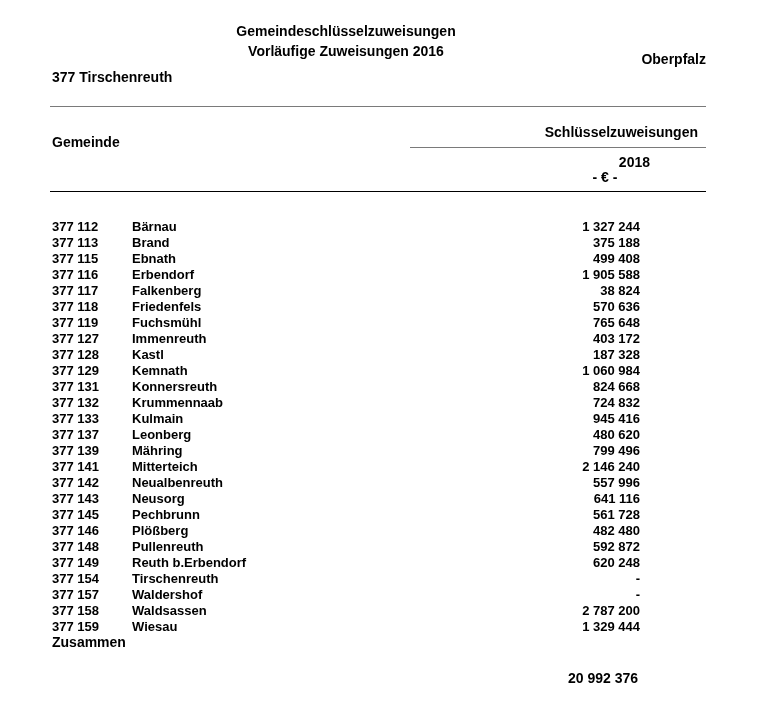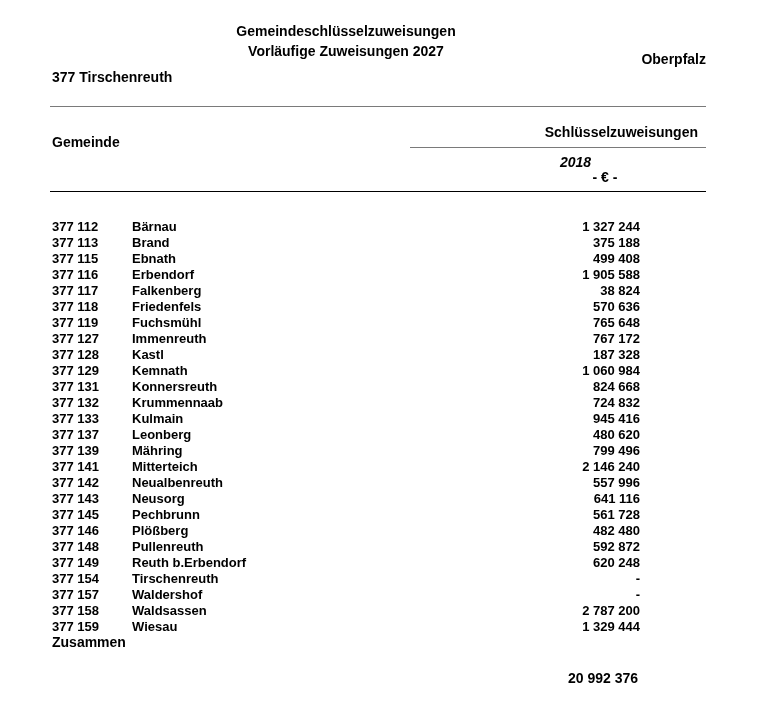--- a/index.html
+++ b/index.html
@@ -11,31 +11,31 @@
   .rows { position: absolute; left: 52px; top: 219px; width: 588px; }
   .row { position: relative; height: 16px; line-height: 16px; font-size: 13px; }
   .row .code { position: absolute; left: 0; }
   .row .name { position: absolute; left: 80px; }
   .row .val { position: absolute; right: 0; }
 </style>
 </head>
 <body>
 
 <div class="abs title" style="top:23px;">Gemeindeschlüsselzuweisungen</div>
-<div class="abs title" style="top:43px;">Vorläufige Zuweisungen 2027</div>
+<div class="abs title" style="top:43px;">Vorläufige Zuweisungen 2016</div>
 
 <div class="abs" style="left:52px; top:69px;">377 Tirschenreuth</div>
 <div class="abs" style="right:54px; top:51px;">Oberpfalz</div>
 
 <div class="line" style="left:50px; width:656px; top:106px; background:#7a7a7a;"></div>
 
 <div class="abs" style="left:52px; top:134px;">Gemeinde</div>
 <div class="abs" style="left:410px; width:296px; text-align:right; top:124px; padding-right:8px; box-sizing:border-box;">Schlüsselzuweisungen</div>
 <div class="line" style="left:410px; width:296px; top:147px; background:#7a7a7a;"></div>
-<div class="abs" style="left:560px; width:90px; text-align:left; top:154px;font-style:italic;">2018</div>
+<div class="abs" style="left:560px; width:90px; text-align:right; top:154px;">2018</div>
 <div class="abs" style="left:560px; width:90px; text-align:center; top:169px;">- € -</div>
 
 <div class="line" style="left:50px; width:656px; top:191px; background:#000;"></div>
 
 <div class="rows" id="rows">
     <div class="row">
       <span class="code">377 112</span>
       <span class="name">Bärnau</span>
       <span class="val">1 327 244</span>
     </div>
@@ -65,21 +65,21 @@
       <span class="val">570 636</span>
     </div>
     <div class="row">
       <span class="code">377 119</span>
       <span class="name">Fuchsmühl</span>
       <span class="val">765 648</span>
     </div>
     <div class="row">
       <span class="code">377 127</span>
       <span class="name">Immenreuth</span>
-      <span class="val">767 172</span>
+      <span class="val">403 172</span>
     </div>
     <div class="row">
       <span class="code">377 128</span>
       <span class="name">Kastl</span>
       <span class="val">187 328</span>
     </div>
     <div class="row">
       <span class="code">377 129</span>
       <span class="name">Kemnath</span>
       <span class="val">1 060 984</span>

